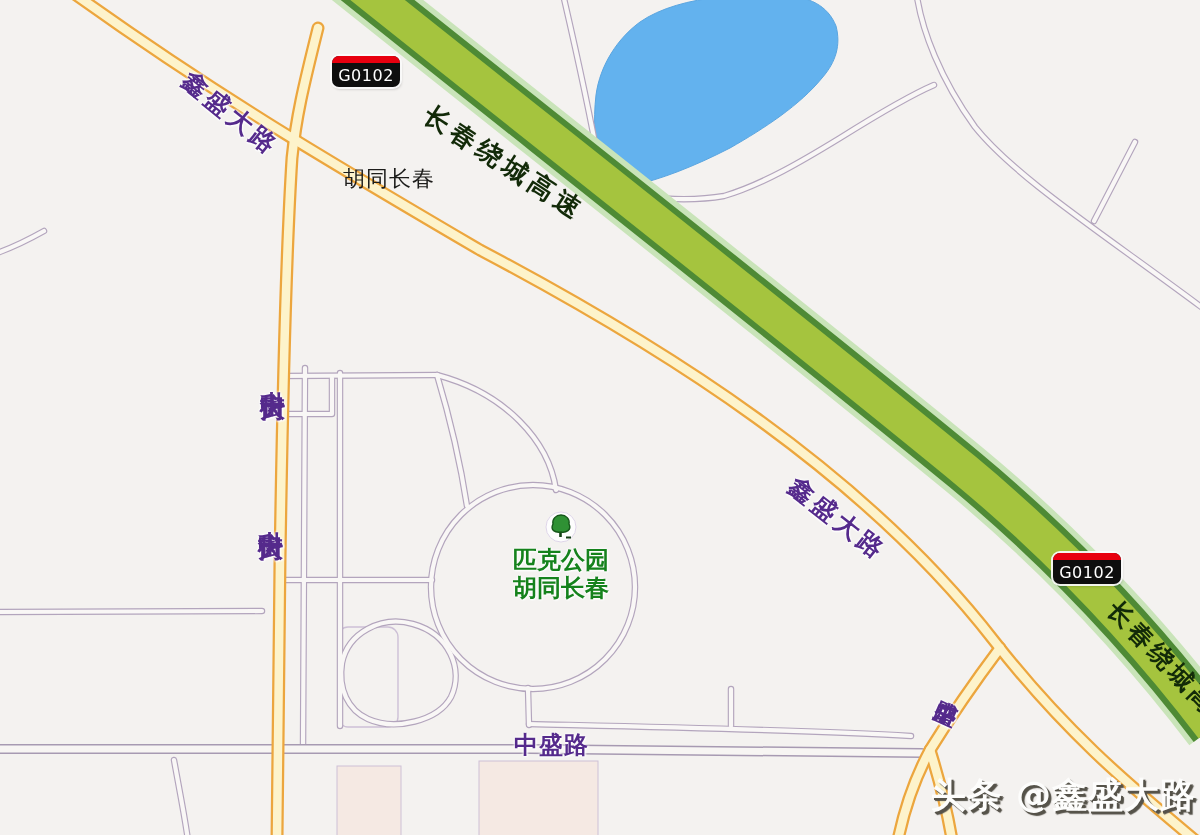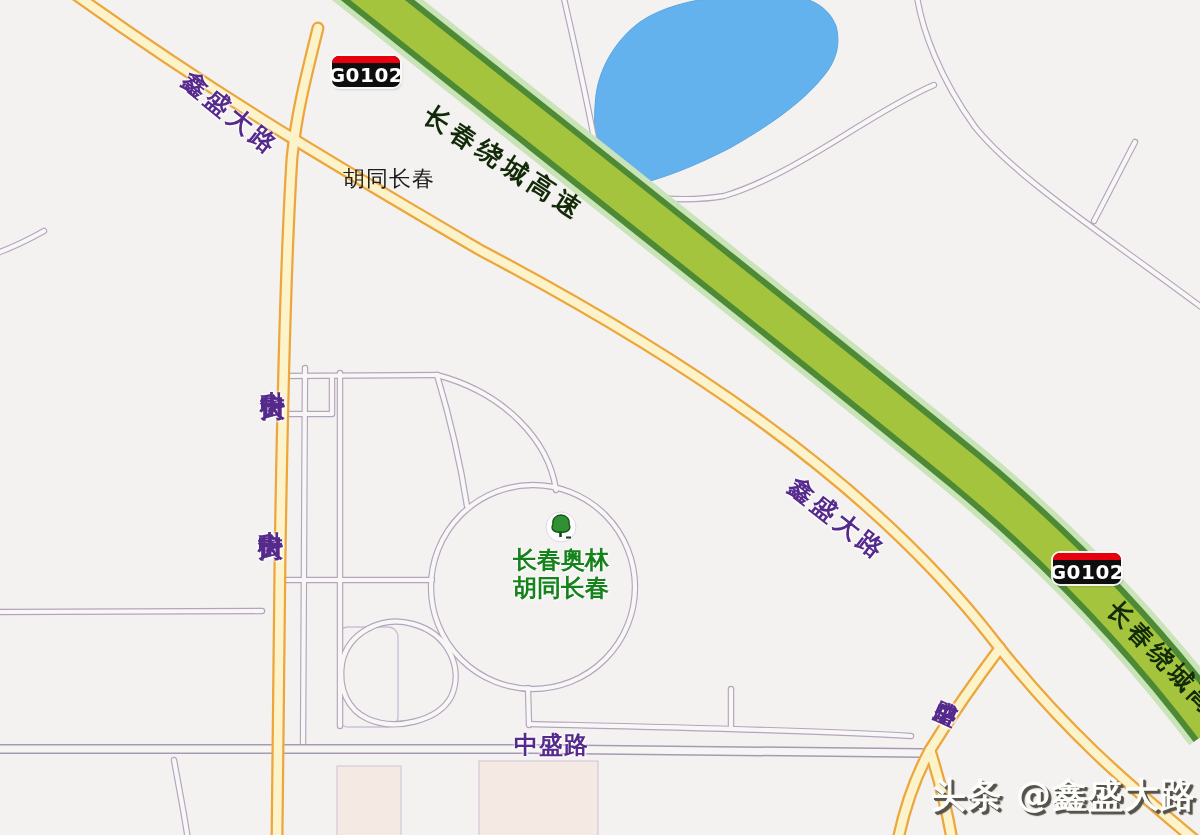--- a/index.html
+++ b/index.html
@@ -38,21 +38,21 @@
   #lbl-hw-top{left:436px;top:98px;font-size:26px;letter-spacing:5px;transform:rotate(33deg);transform-origin:left top;}
   #lbl-hw-br{left:1124px;top:594px;font-size:25px;letter-spacing:4px;transform:rotate(46deg);transform-origin:left top;}
   #lbl-park{left:475px;top:546px;width:172px;text-align:center;font-size:24px;line-height:28px;
     color:var(--park-green);font-weight:600;}
   
   .badge{position:absolute;width:68px;height:31px;background:var(--badge-bg);border-radius:7px;
     overflow:hidden;display:flex;flex-direction:column;
     box-shadow:0 0 0 2px rgba(252,252,252,.92),1px 2px 3px rgba(0,0,0,.25);}
   .badge-red{height:7px;background:var(--badge-red);flex:none;}
   .badge-code{flex:1;display:flex;align-items:center;justify-content:center;
-    color:var(--badge-text);font-size:20px;font-weight:bold;letter-spacing:.5px;}
+    color:var(--badge-text);font-size:16px;font-weight:normal;letter-spacing:.5px;}
   #badge-top{left:332px;top:56px;}
   #badge-right{left:1053px;top:553px;}
   
   #park-icon{position:absolute;left:542px;top:510px;}
   
   #watermark{position:absolute;right:4px;top:772px;font-size:35px;font-weight:bold;letter-spacing:1px;
     color:var(--watermark-fill);
     text-shadow:2px 2px 0 var(--watermark-shadow),3px 3px 1px var(--watermark-shadow);}
 </style>
 </head>
@@ -178,21 +178,21 @@
   <div class="lbl lbl-hw" id="lbl-hw-top">长春绕城高速</div>
   <div class="lbl lbl-hw" id="lbl-hw-br">长春绕城高速</div>
 
   <svg id="park-icon" width="40" height="40">
     <circle cx="19" cy="17" r="15" fill="#ffffff" opacity="0.9" stroke="#dcd2e8" stroke-width="1"></circle>
     <path d="M18.5,27 L18.5,20" stroke="#143d14" stroke-width="2.6" fill="none"></path>
     <path d="M19,5 C24,5 28,9 27,14 C30,20 24,23 19,22 C13,23 8,20 11,14 C10,9 14,5 19,5 Z" fill="#2f9134" stroke="#16571a" stroke-width="1.4"></path>
     <path d="M24,27.5 L29,27.5" stroke="#143d14" stroke-width="2" fill="none"></path>
   </svg>
   <div class="lbl halo" id="lbl-park">
-    <div>长春奥林</div>
+    <div>匹克公园</div>
     <div>胡同长春</div>
   </div>
 
   <div class="badge" id="badge-top">
     <div class="badge-red"></div>
     <div class="badge-code">G0102</div>
   </div>
   <div class="badge" id="badge-right">
     <div class="badge-red"></div>
     <div class="badge-code">G0102</div>

